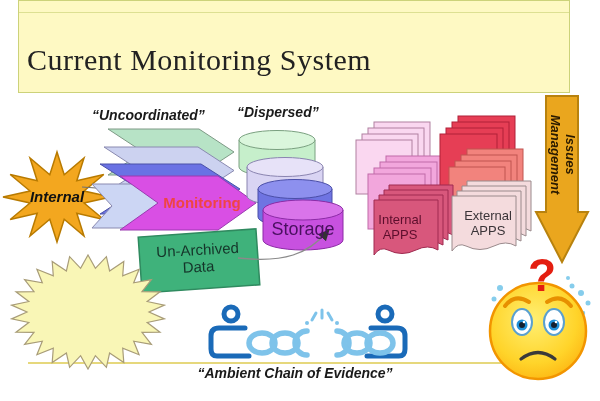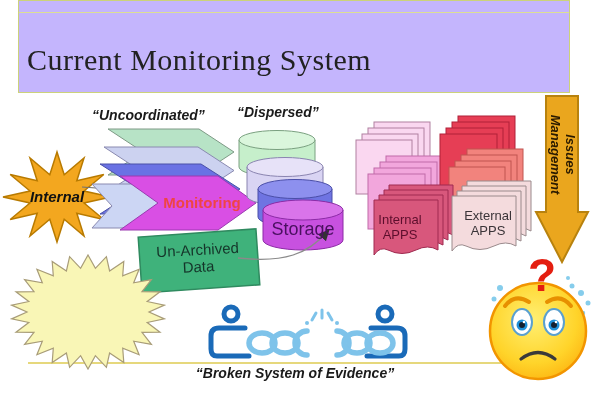--- a/index.html
+++ b/index.html
@@ -1,20 +1,20 @@
 <!DOCTYPE html>
 <html><head>
 <meta charset="utf-8">
 <style>
   html,body{margin:0;padding:0;background:#fff;}
   #slide{position:relative;width:600px;height:401px;background:#fff;overflow:hidden;
          font-family:"Liberation Sans",sans-serif;}
   
   .title-box{position:absolute;left:18px;top:0;width:552px;height:93px;
-             background:#c4b5fd;border:1px solid #ccd27a;box-sizing:border-box;}
+             background:#fef9c3;border:1px solid #ccd27a;box-sizing:border-box;}
   .title-rule{position:absolute;left:0;top:11px;width:100%;height:1px;background:#dde092;}
   .page-title{position:absolute;left:8px;top:22px;font-family:"Liberation Serif",serif;
               font-size:30px;font-weight:400;color:#222;letter-spacing:.5px;white-space:nowrap;}
   
   .cap{position:absolute;font-size:14px;font-weight:bold;font-style:italic;color:#1a1a1a;white-space:nowrap;}
   .shape-label{position:absolute;font-weight:bold;text-align:center;line-height:1.15;}
   svg{position:absolute;left:0;top:0;}
   .qmark{position:absolute;left:518px;top:248px;width:48px;text-align:center;
          font-size:46px;font-weight:bold;color:#e41e10;font-family:"Liberation Sans",sans-serif;}
   .issues-label{position:absolute;left:504px;top:138px;width:116px;height:33px;
@@ -167,21 +167,21 @@
       <circle cx="524" cy="322" r="1.3" fill="#fff"></circle>
       <circle cx="554" cy="325" r="5.5" fill="#2090d8"></circle>
         <circle cx="554" cy="325" r="3" fill="#142030"></circle>
       <circle cx="556" cy="322" r="1.3" fill="#fff"></circle>
       <path d="M521,359 Q538,346 555,359" fill="none" stroke="#3a3a3a" stroke-width="3.2" stroke-linecap="round"></path>
     </g>
   </svg>
 
   <div class="cap" style="left:92px;top:107px">“Uncoordinated”</div>
   <div class="cap" style="left:237px;top:104px">“Dispersed”</div>
-  <div class="cap" style="left:190px;top:365px;width:210px;text-align:center">“Broken System of Evidence”</div>
+  <div class="cap" style="left:190px;top:365px;width:210px;text-align:center">“Ambient Chain of Evidence”</div>
 
   <div class="shape-label" style="left:12px;top:188px;width:90px;font-size:15px;font-style:italic;color:#111">Internal</div>
 
 
   <div class="shape-label" style="left:152px;top:194px;width:100px;font-size:15px;font-weight:bold;color:#ef4444">Monitoring</div>
   <div class="shape-label" style="left:263px;top:219px;width:80px;font-size:18px;font-weight:normal;color:#4a1060">Storage</div>
 
   <div class="shape-label" style="left:142px;top:241px;width:112px;font-size:15px;font-weight:normal;color:#15352a;transform:rotate(-3deg)">
     <span style="display:block">Un-Archived</span>
     <span style="display:block">Data</span>

